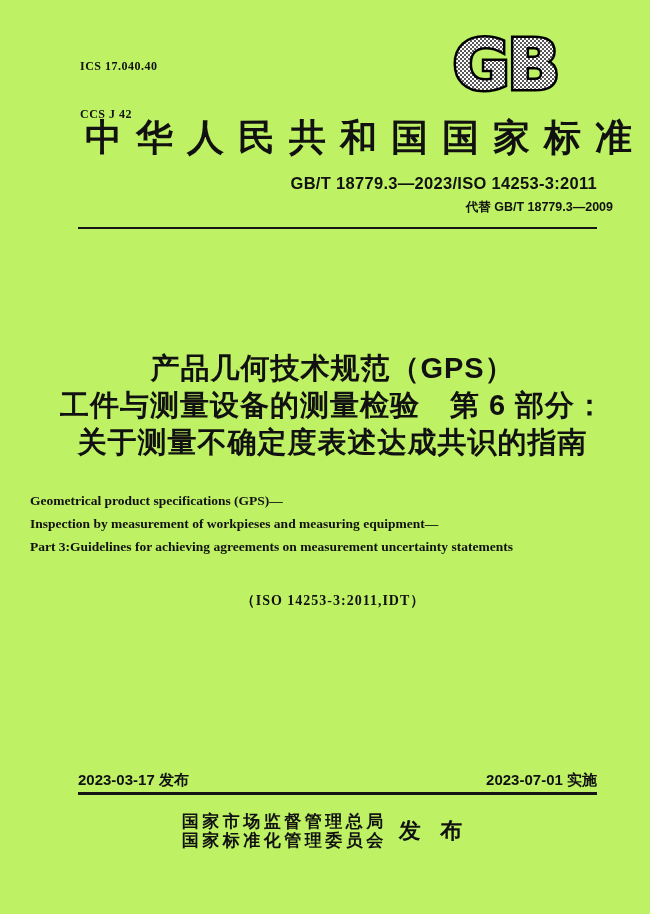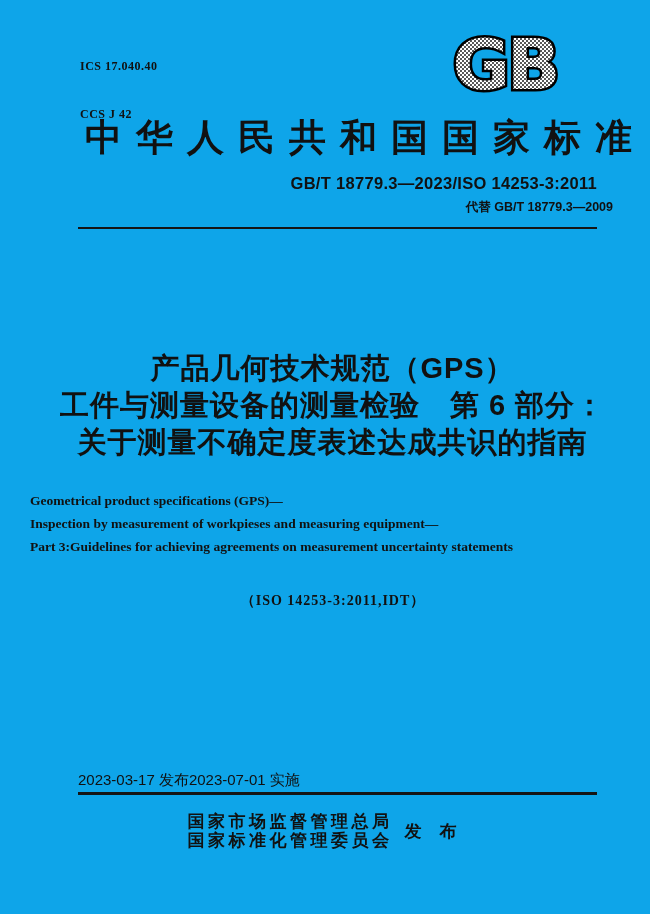--- a/index.html
+++ b/index.html
@@ -5,21 +5,21 @@
   html, body {
     margin: 0;
     padding: 0;
     background: #e8e8e8;
   }
   .page {
     position: relative;
     width: 650px;
     height: 914px;
     margin: 0 auto;
-    background: #0ea5e9;
+    background: #bef264;
     color: #111111;
     font-family: "DejaVu Serif", "Liberation Serif", serif;
     overflow: hidden;
   }
 
   
   .ics-block {
     position: absolute;
     left: 80px;
     top: 26px;
@@ -125,22 +125,23 @@
     padding-left: 8px;
   }
 
   
   .dates-row {
     position: absolute;
     left: 78px;
     right: 53px;
     top: 771px;
     display: flex;
+    justify-content: space-between;
     font-family: "Liberation Sans", sans-serif;
-    font-weight: normal;
+    font-weight: bold;
     font-size: 15px;
   }
 
   .rule-bottom {
     position: absolute;
     left: 78px;
     right: 53px;
     top: 792px;
     height: 3px;
     background: #151515;
@@ -160,21 +161,21 @@
     font-family: "DejaVu Serif", "Liberation Serif", serif;
     font-weight: bold;
     font-size: 17px;
     line-height: 19px;
     letter-spacing: 3.5px;
     white-space: nowrap;
   }
   .publish-label {
     font-family: "DejaVu Serif", "Liberation Serif", serif;
     font-weight: bold;
-    font-size: 17px;
+    font-size: 22px;
     letter-spacing: 6px;
     margin-left: 12px;
     white-space: nowrap;
   }
 </style>
 </head>
 <body>
 
 <div class="page">
 

